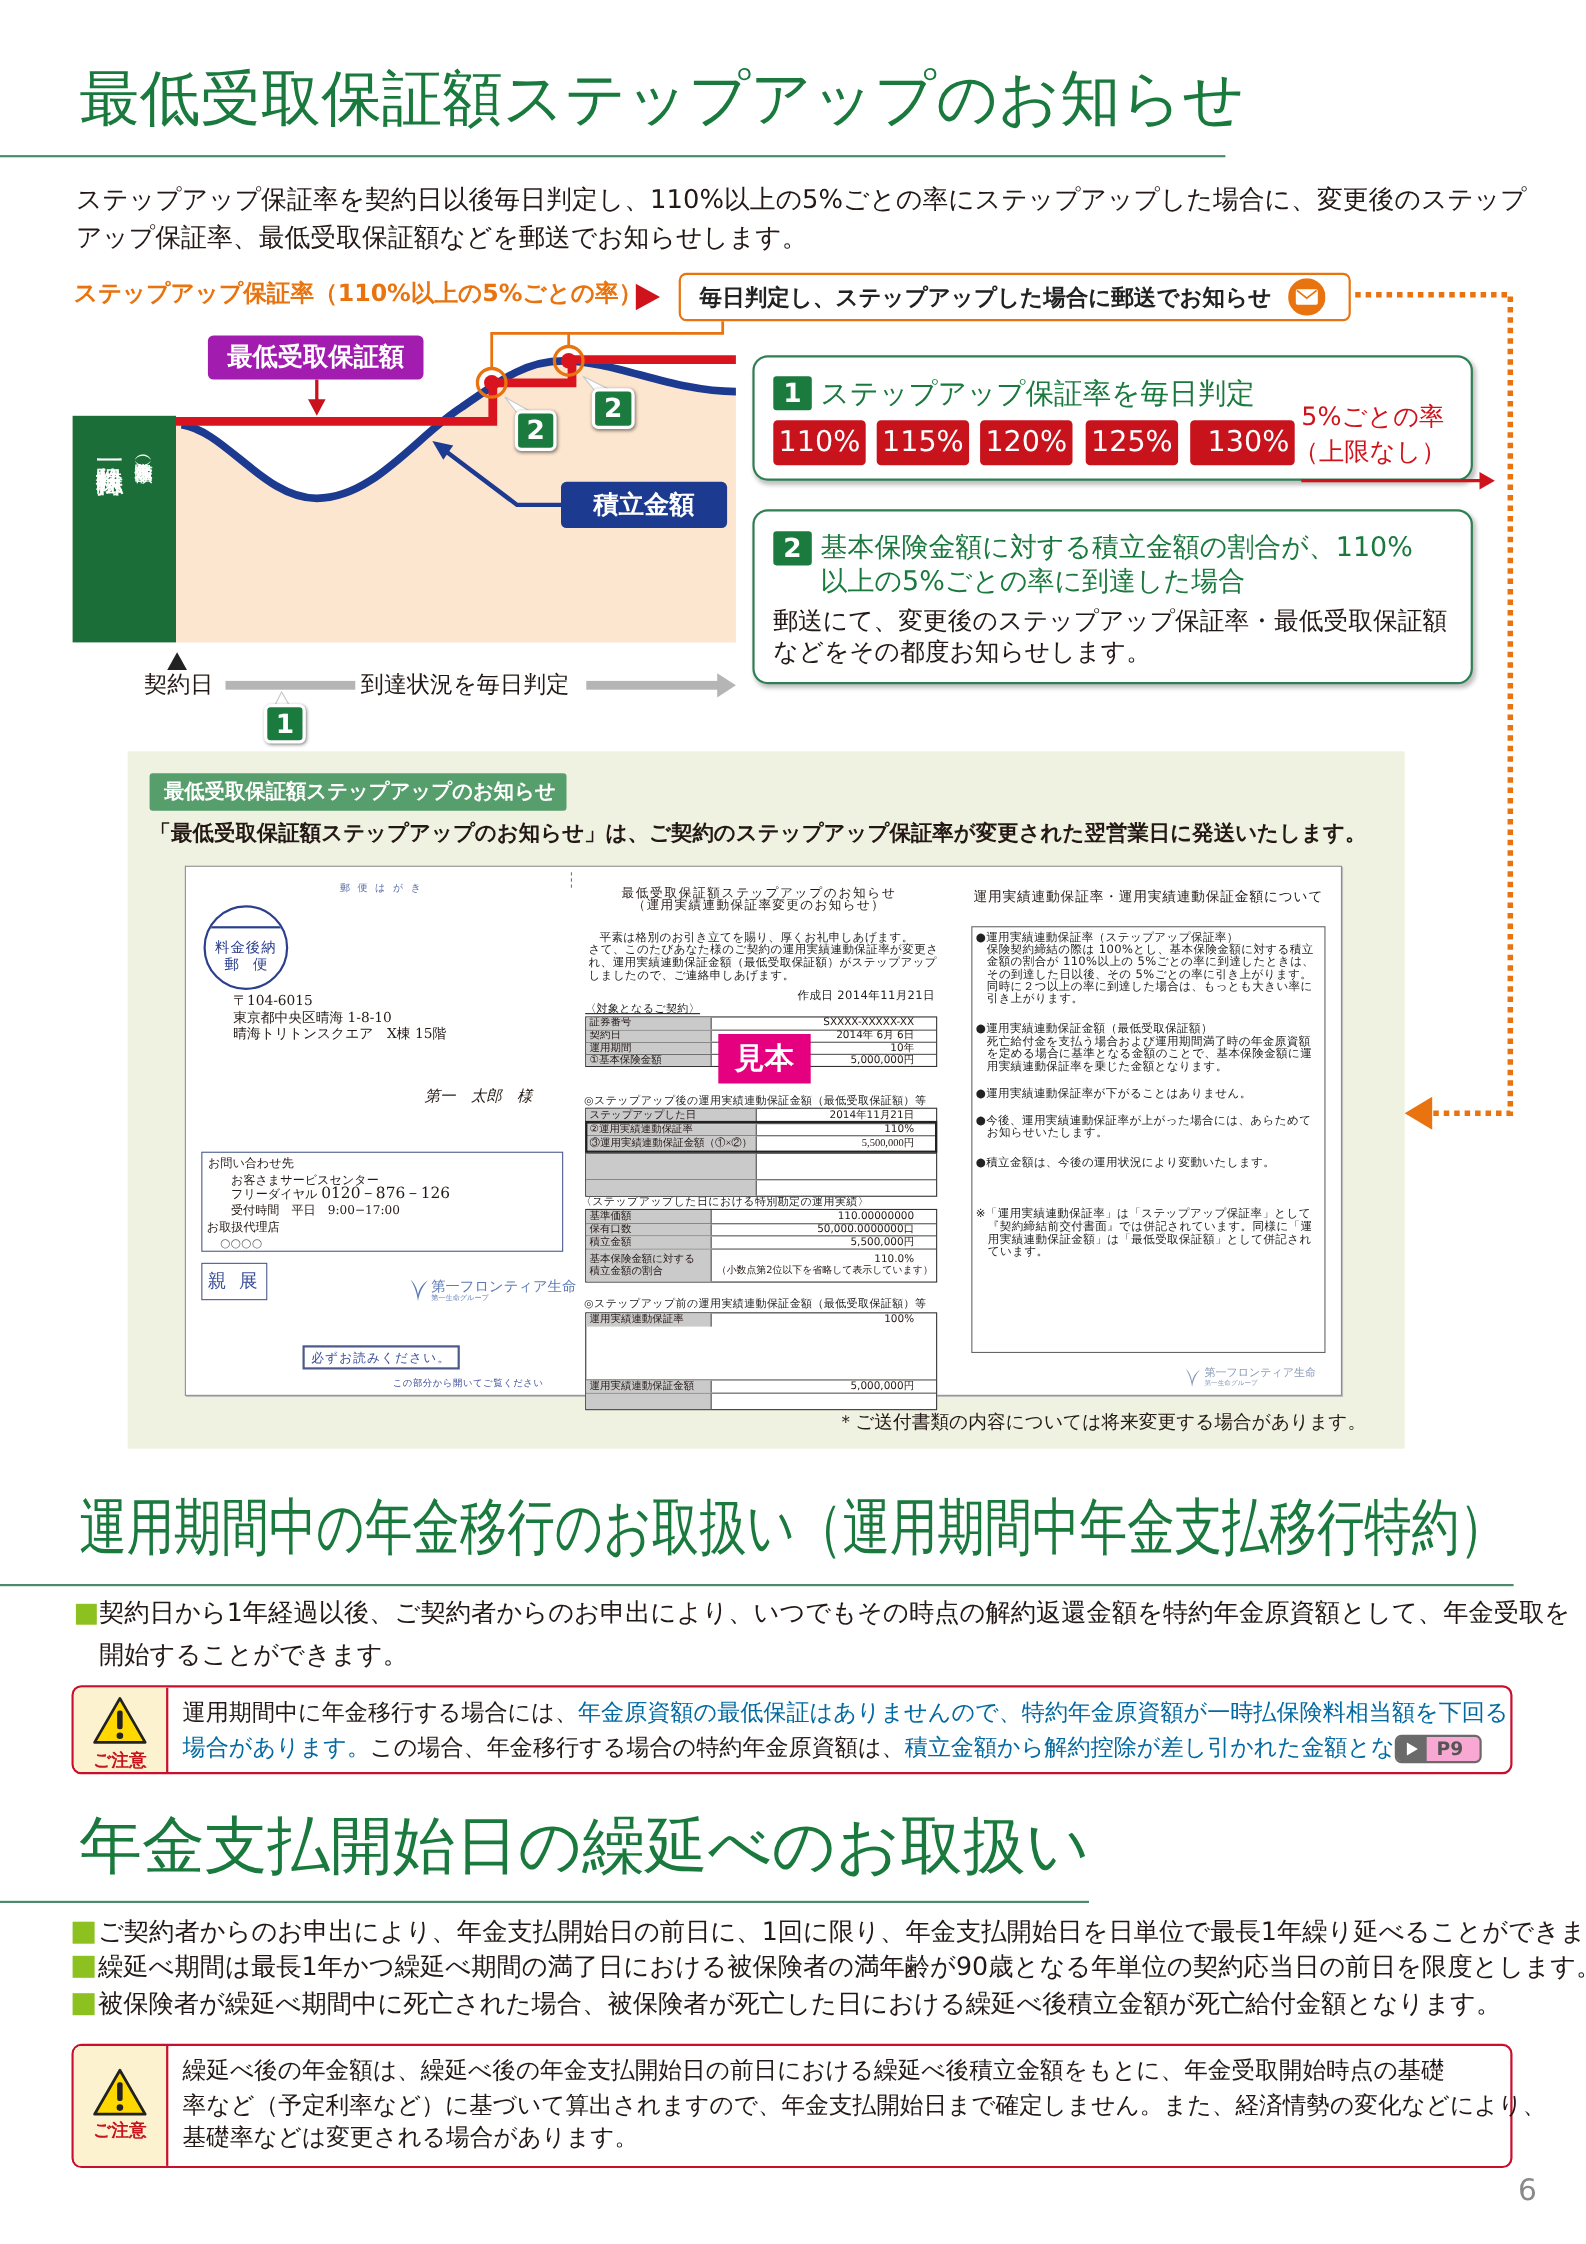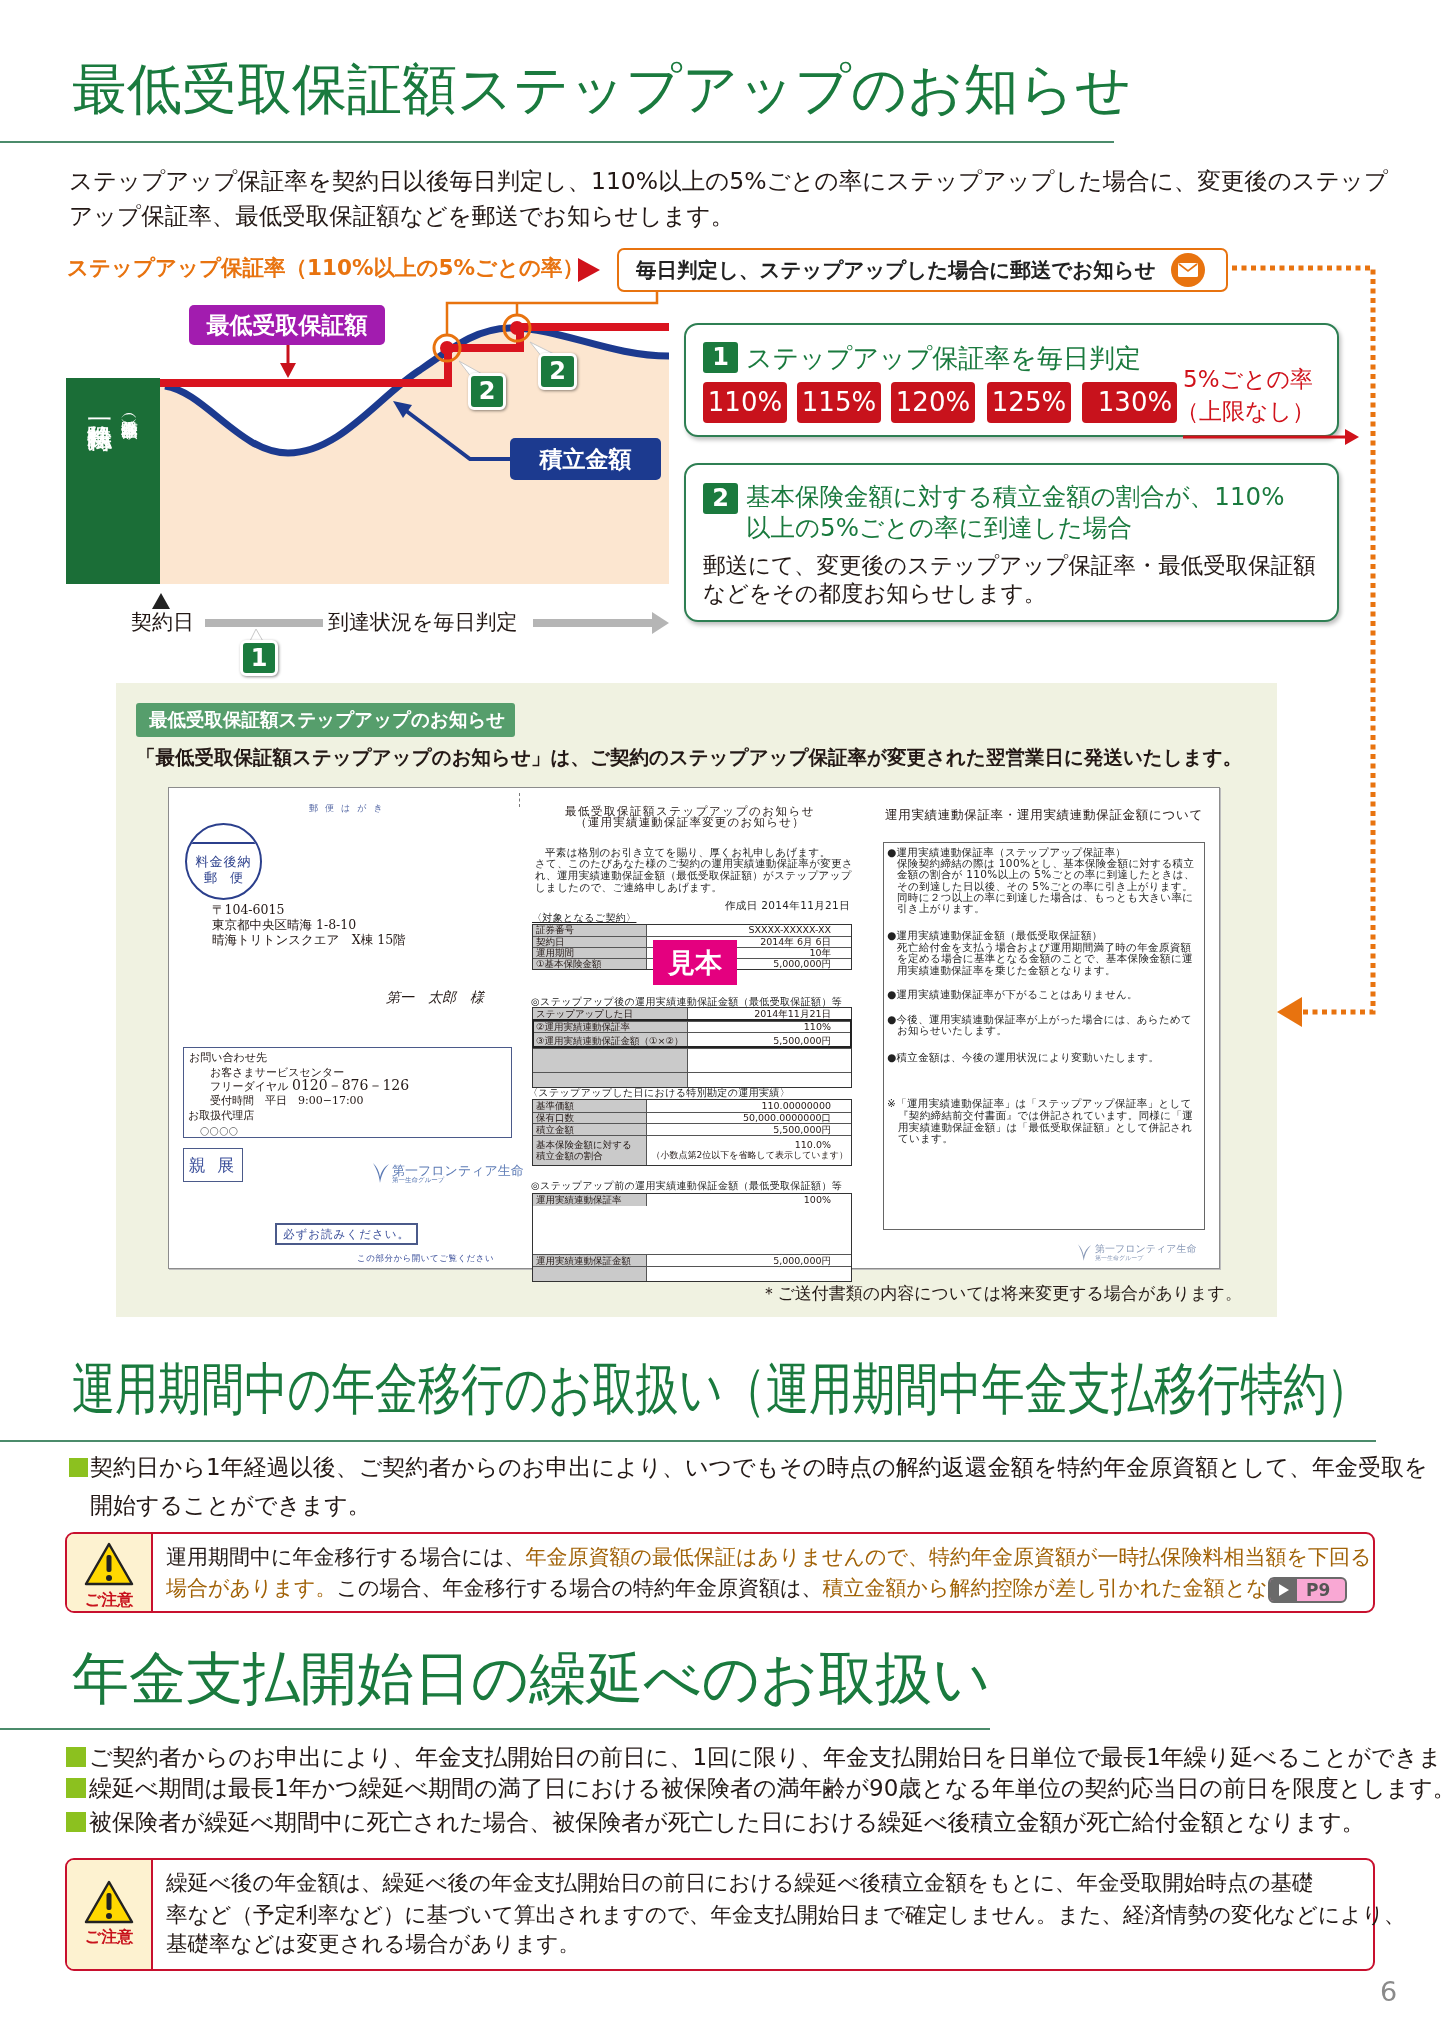--- a/index.html
+++ b/index.html
@@ -4,21 +4,21 @@
 <style>
   html,body{margin:0;padding:0;background:#fff;}
   #page{position:relative;width:1442px;height:2040px;overflow:hidden;background:#fff;
         font-family:"DejaVu Sans",sans-serif;color:#231815;}
   .t{position:absolute;white-space:nowrap;line-height:1;}
   .serif{font-family:"DejaVu Serif",serif;}
   .h-green{color:#1a7a3e;font-weight:normal;}
   .divider{position:absolute;left:0;height:2px;background:#4b8b6b;}
   .layer{position:absolute;left:0;top:0;}
   .bsq{position:absolute;width:19px;height:19px;background:#8cc11f;}
-  .red{color:#a16207;}
+  .red{color:#0369a1;}
   
   .lbl-box{position:absolute;color:#fff;font-weight:bold;text-align:center;border-radius:5px;z-index:2;}
   .badge{position:absolute;box-sizing:border-box;background:#1b7a3e;color:#fff;font-weight:bold;
          text-align:center;border:3px solid #fff;border-radius:6px;box-shadow:1px 1px 3px rgba(0,0,0,.45);z-index:2;}
   .sq-badge{position:absolute;background:#1b7a3e;color:#fff;font-weight:bold;text-align:center;border-radius:3px;}
   .rbox{position:absolute;box-sizing:border-box;background:#fff;border:2px solid #2e7f53;border-radius:14px;
         box-shadow:2px 3px 4px rgba(0,0,0,.25);z-index:2;}
   .pill{position:absolute;width:84px;height:41px;background:#c8121c;color:#fff;border-radius:4px;
         font-size:26px;line-height:41px;text-align:center;}
   
@@ -189,21 +189,21 @@
   <div class="t sm" style="left:531px;top:997px;font-size:10px;">◎ステップアップ後の運用実績連動保証金額（最低受取保証額）等</div>
   <div class="tbl" style="left:532px;top:1007px;width:320px;">
     <div class="row" style="height:13px;line-height:12px;">
       <div class="c1" style="width:155px;">ステップアップした日</div>
       <div class="c2">2014年11月21日</div>
     </div>
     <div class="row" style="height:11px;line-height:10px;">
       <div class="c1" style="width:155px;">②運用実績連動保証率</div>
       <div class="c2">110%</div>
     </div>
-    <div class="row" style="height:16px;line-height:15px;">
+    <div class="row" style="height:16px;line-height:15px;font-family:Liberation Serif, serif;">
       <div class="c1" style="width:155px;">③運用実績連動保証金額（①×②）</div>
       <div class="c2">5,500,000円</div>
     </div>
     <div class="row" style="height:24px;">
       <div class="c1" style="width:155px;"></div>
         <div class="c2"></div>
     </div>
     <div class="row" style="height:15px;">
       <div class="c1" style="width:155px;"></div>
         <div class="c2"></div>

